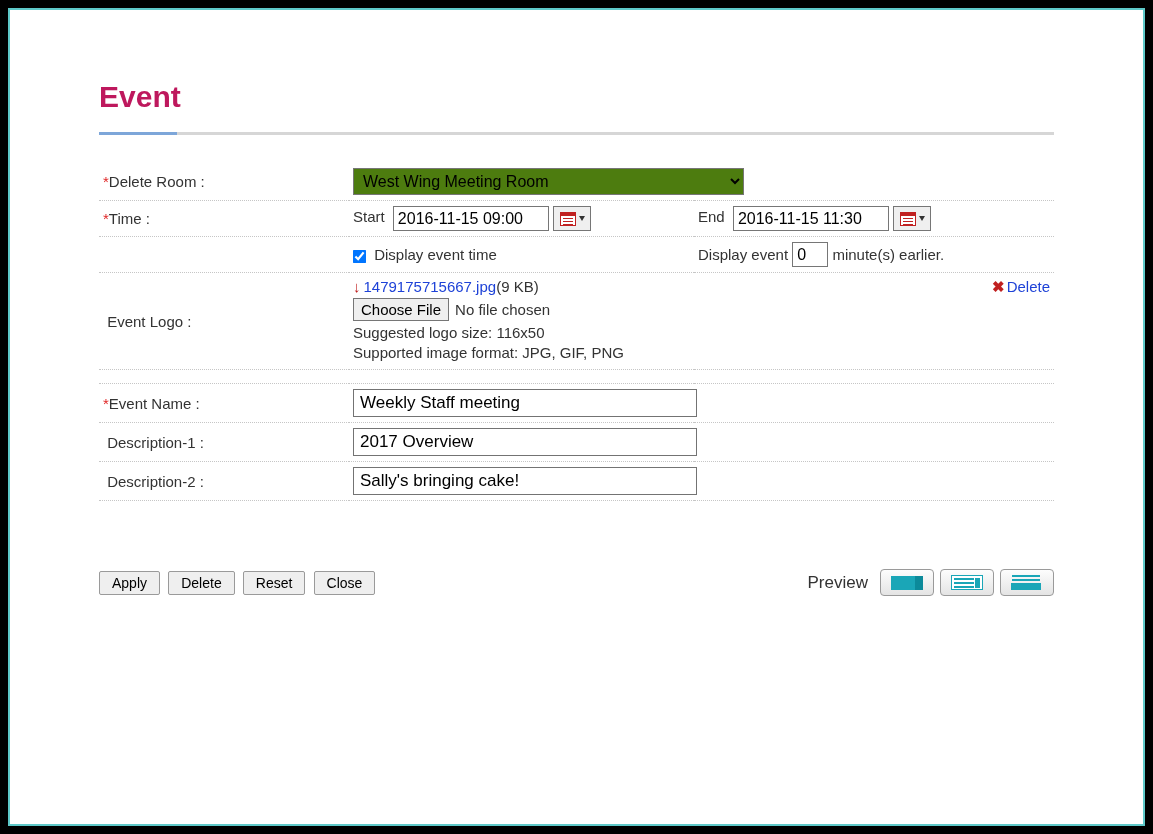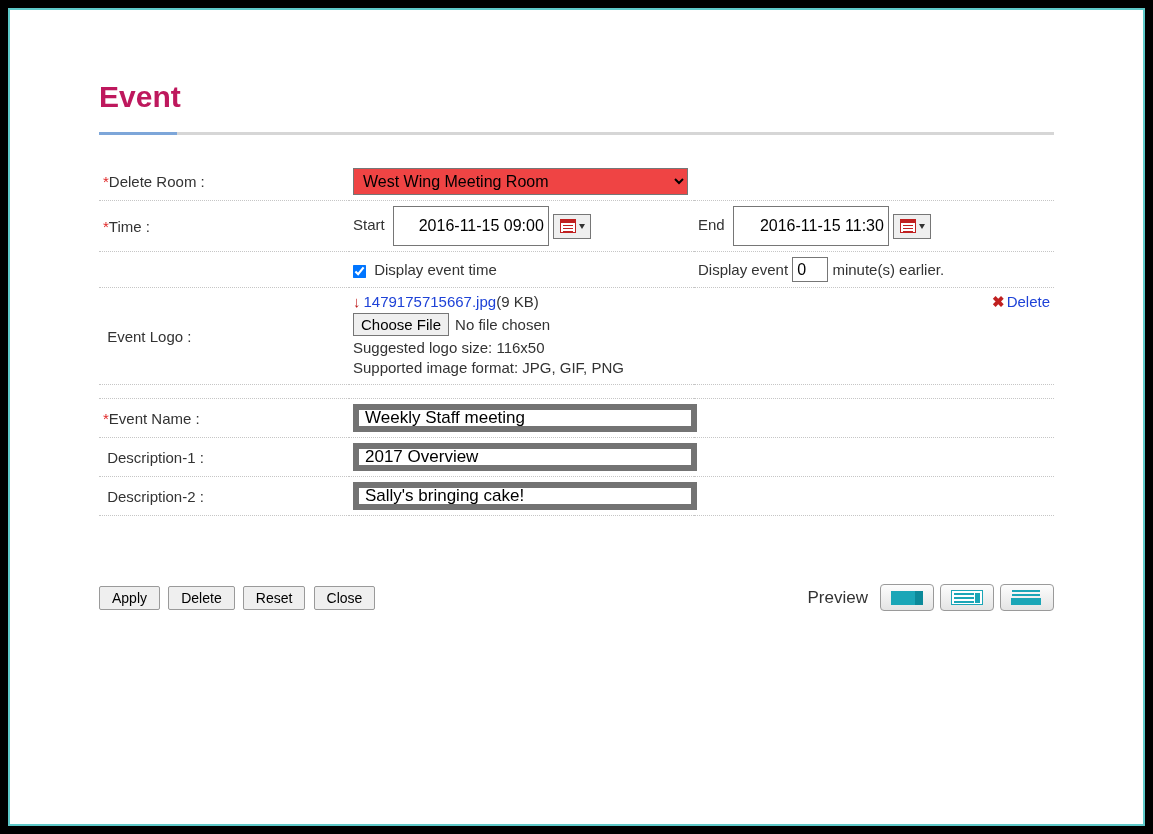--- a/index.html
+++ b/index.html
@@ -49,36 +49,35 @@
     .form-table td {
       padding: 5px 4px;
       vertical-align: top;
       border-bottom: 1px dotted #c6c6c6;
     }
     .label-col { width: 250px; }
     .mid-col { width: 345px; }
     .right-col { width: auto; }
     .req { color: #e02626; }
     select.room-select {
-      width: 335px;
+      width: 391px;
       height: 27px;
       font-size: 16px;
       border: 1px solid #767676;
-      background: #ef4444;
+      background: #4d7c0f;
       padding: 0 5px;
     }
     .time-label { margin-right: 4px; text-align: right; }
     input[type="text"].dt {
       width: 156px;
-      height: 40px;
+      height: 25px;
       border: 1px solid #767676;
       font-size: 16px;
       padding: 1px 4px;
       vertical-align: middle;
-      text-align: right;
     }
     .cal-btn {
       display: inline-flex;
       align-items: center;
       justify-content: center;
       width: 38px;
       height: 25px;
       border: 1px solid #767676;
       background: #efefef;
       vertical-align: middle;
@@ -125,21 +124,21 @@
       font-size: 15px;
       cursor: pointer;
     }
     .no-file { margin-left: 6px; }
     .hint { font-size: 15px; color: #333; margin-top: 3px; }
     .delete-link { color: #1e42d7; text-decoration: none; }
     .x-icon { color: #c02020; font-weight: bold; margin-right: 2px; }
     input[type="text"].field {
       width: 344px;
       height: 28px;
-      border: 6px solid #737373;
+      border: 1px solid #737373;
       font-size: 17px;
       padding: 8px 6px;
     }
     .footer {
       margin-top: 68px;
       display: flex;
       justify-content: space-between;
       align-items: center;
     }
     .btn-row button {

